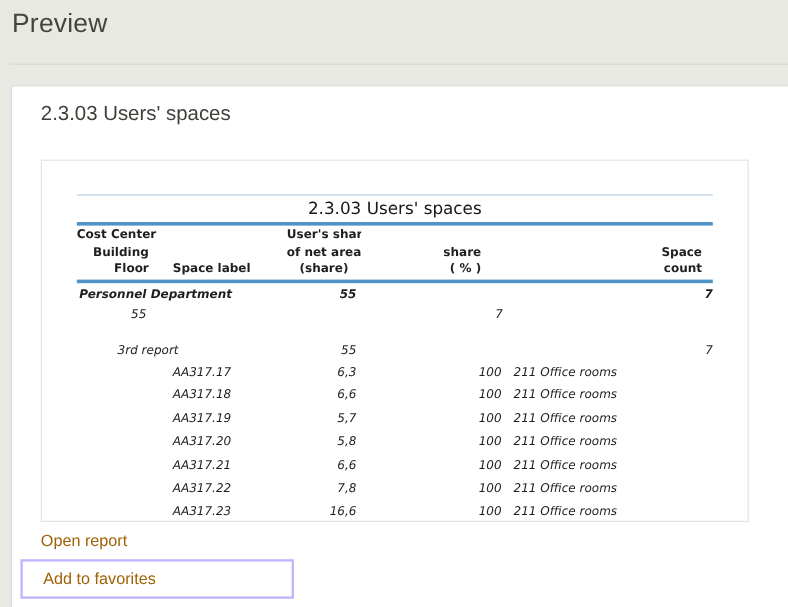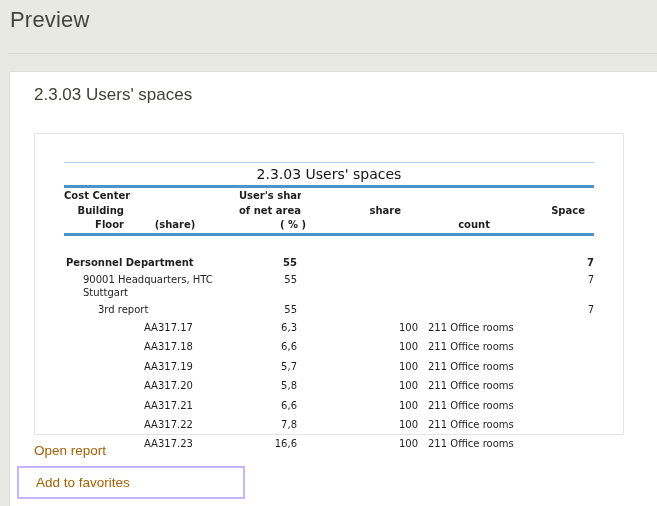--- a/index.html
+++ b/index.html
@@ -51,21 +51,21 @@
   .hc { overflow: hidden; white-space: nowrap; }
   .c1 { width: 80px;  text-align: right; padding-right: 20px; }
   .c2 { width: 95px;  text-align: left; }
   .c3 { width: 62px;  text-align: center; }
   .c4 { width: 120px; text-align: right; padding-right: 20px; }
   .c5 { width: 93px;  text-align: left; padding-left: 7px; margin-top: 20px; }
   .c6 { width: 80px;  text-align: right; padding-right: 9px; }
   
   .report-rows { font-size: 10px; }
   .trow { display: flex; align-items: flex-start; }
-  .trow > span { display: block; line-height: 13px; padding-top: 20px; }
+  .trow > span { display: block; line-height: 13px; padding-top: 3px; font-style: italic; }
   .cell-label { width: 175px; }
   .cell-net   { width: 62px;  text-align: right; padding-right: 4px; }
   .cell-share { width: 120px; text-align: right; padding-right: 3px; }
   .cell-cat   { width: 93px;  text-align: left;  padding-left: 7px; white-space: nowrap; }
   .cell-count { width: 80px;  text-align: right; }
   .row-bold { font-weight: bold; }
   .indent-0 .cell-label { padding-left: 2px; }
   .indent-1 .cell-label { padding-left: 19px; }
   .indent-2 .cell-label { padding-left: 34px; }
   .indent-3 .cell-label { padding-left: 80px; }
@@ -110,38 +110,38 @@
         <div class="hrow">
           <span class="hc c1">Building</span>
           <span class="hc c2"></span>
           <span class="hc c3">of net area</span>
           <span class="hc c4">share</span>
           <span class="hc c5"></span>
           <span class="hc c6">Space</span>
         </div>
         <div class="hrow">
           <span class="hc c1">Floor</span>
+          <span class="hc c2">Space label</span>
           <span class="hc c3">(share)</span>
           <span class="hc c4">( % )</span>
           <span class="hc c5">Space category</span>
           <span class="hc c6">count</span>
         </div>
       </div>
 
       <div class="rule-thick"></div>
       <div class="report-rows" id="report-rows">
           <div class="trow indent-0 h17 row-bold">
             <span class="cell-label">Personnel Department</span>
             <span class="cell-net">55</span>
             <span class="cell-share"></span>
             <span class="cell-cat"></span>
             <span class="cell-count">7</span>
           </div>
           <div class="trow indent-1 h30">
-            <span class="cell-label">90001 Headquarters, HTC Stuttgart</span>
             <span class="cell-net">55</span>
             <span class="cell-share"></span>
             <span class="cell-cat"></span>
             <span class="cell-count">7</span>
           </div>
           <div class="trow indent-2 h18">
             <span class="cell-label">3rd report</span>
             <span class="cell-net">55</span>
             <span class="cell-share"></span>
             <span class="cell-cat"></span>

